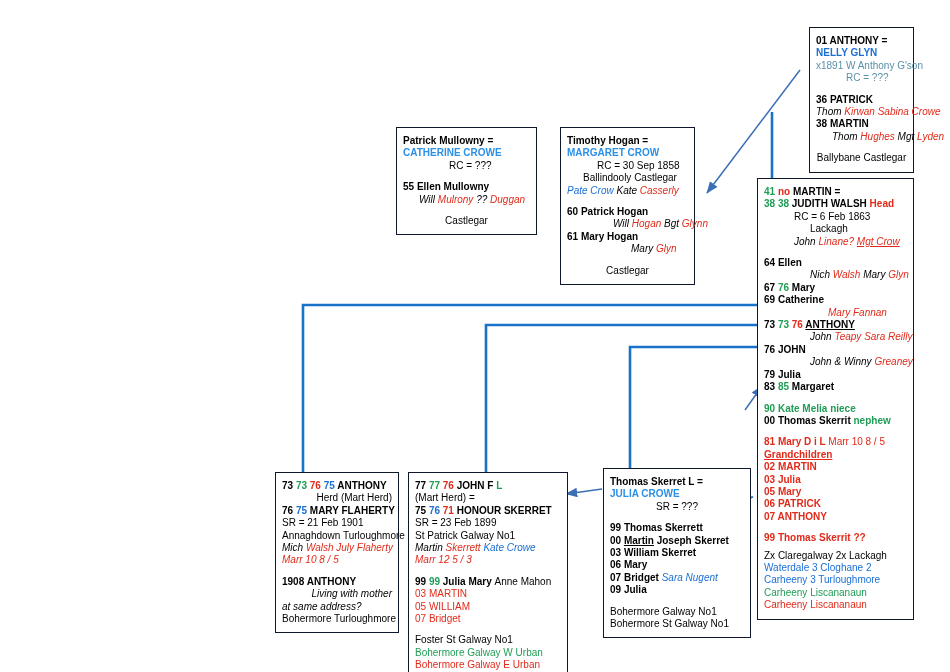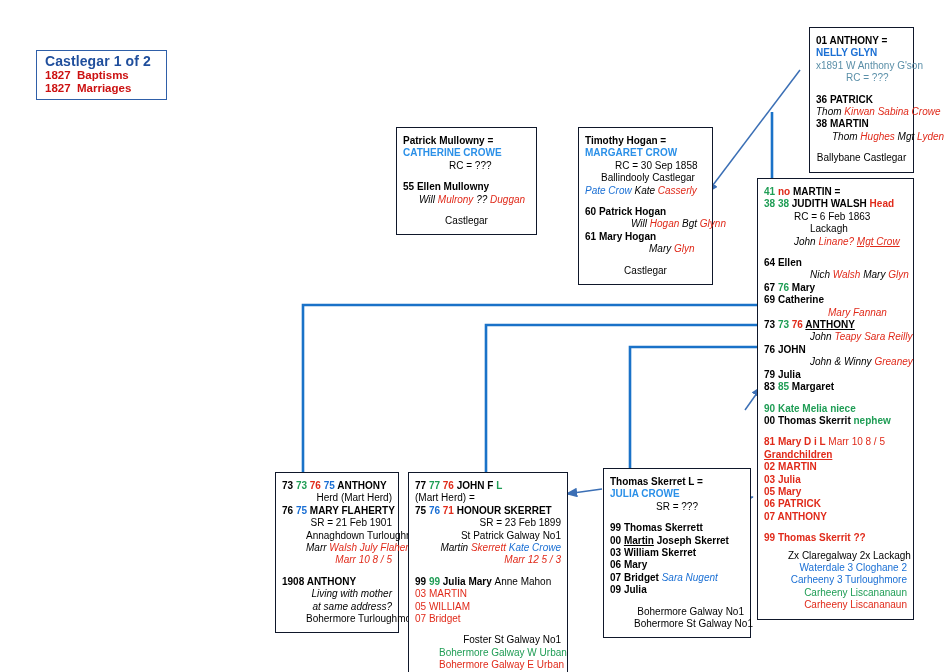--- a/index.html
+++ b/index.html
@@ -32,21 +32,21 @@
 
   
   .box{
     position:absolute;box-sizing:border-box;
     border:1px solid #0f172a;background:#fff;
     font-size:10px;line-height:12.4px;color:#000;
   }
   .box .pad{padding:7px 6px 7px 6px;}
 
   .ln{white-space:nowrap;}
-  .c{text-align:right;margin-left:24px;}
+  .c{text-align:left;}
   .r{text-align:right;}
   .b{font-weight:bold;}
   .i{font-style:italic;}
   .u{text-decoration:underline;}
   .sp{height:9px;}
   .sp-s{height:5px;}
 
   .blue{color:#1a6fd4;}
   .lblue{color:#2b90e8;}
   .red{color:#e02a1a;}
@@ -55,21 +55,21 @@
 
   .idt-1{padding-left:16px;}
   .idt-2{padding-left:30px;}
   .idt-3{padding-left:46px;}
   .idt-4{padding-left:64px;}
 
   
   #box-anthony-nelly{left:809px;top:27px;width:105px;height:133px;}
   #box-martin-judith{left:757px;top:178px;width:157px;height:180px;}
   #box-mullowny{left:396px;top:127px;width:141px;height:102px;}
-  #box-hogan{left:578px;top:127px;width:135px;height:140px;}
+  #box-hogan{left:560px;top:127px;width:135px;height:140px;}
   #box-anthony-flaherty{left:275px;top:472px;width:124px;height:148px;}
   #box-john-honour{left:408px;top:472px;width:160px;height:170px;}
   #box-thomas-skerret{left:603px;top:468px;width:148px;height:149px;}
 
   
   #box-martin-judith{height:auto;min-height:180px;}
   #box-anthony-nelly{height:auto;}
   #box-mullowny,#box-hogan,#box-anthony-flaherty,#box-john-honour,#box-thomas-skerret{height:auto;}
 
   .foot{margin-top:9px;text-align:center;}
@@ -102,29 +102,20 @@
       <path d="M602,489 L566,494"></path>
 
       <path d="M699,472 L642,521"></path>
 
       <path d="M653,523 L753,497"></path>
 
       <path d="M745,410 L762,386"></path>
     </g>
   </svg>
 
-  <div class="title-card">
-    <div class="t-main">Castlegar 1 of 2</div>
-    <div class="t-row">
-      <span class="yr">1827</span><span>Baptisms</span>
-    </div>
-    <div class="t-row">
-      <span class="yr">1827</span><span>Marriages</span>
-    </div>
-  </div>
 
   <div class="box" id="box-anthony-nelly">
     <div class="pad">
       <div class="ln b">01 ANTHONY  =</div>
       <div class="ln b blue">NELLY GLYN</div>
       <div class="ln teal">x1891 W  Anthony G'son</div>
       <div class="ln teal idt-2">RC = ???</div>
       <div class="sp"></div>
       <div class="ln b">
         <span>36</span>
@@ -324,21 +315,21 @@
       </div>
       <div class="ln r">Herd  (Mart Herd)</div>
       <div class="ln b">
         <span>76</span>
         <span class="blue">75</span>
         <span>MARY FLAHERTY</span>
       </div>
       <div class="ln c">SR = 21 Feb 1901</div>
       <div class="ln c">Annaghdown Turloughmore</div>
       <div class="ln i c">
-        <span>Marr</span>
+        <span>Mich</span>
         <span class="red">Walsh</span>
         <span class="red">July Flaherty</span>
       </div>
       <div class="ln i c red">Marr 10  8 / 5</div>
       <div class="sp"></div>
       <div class="ln b">1908 ANTHONY</div>
       <div class="ln i r">Living with mother</div>
       <div class="ln i c">at same address?</div>
       <div class="ln c">Bohermore  Turloughmore</div>
     </div>

